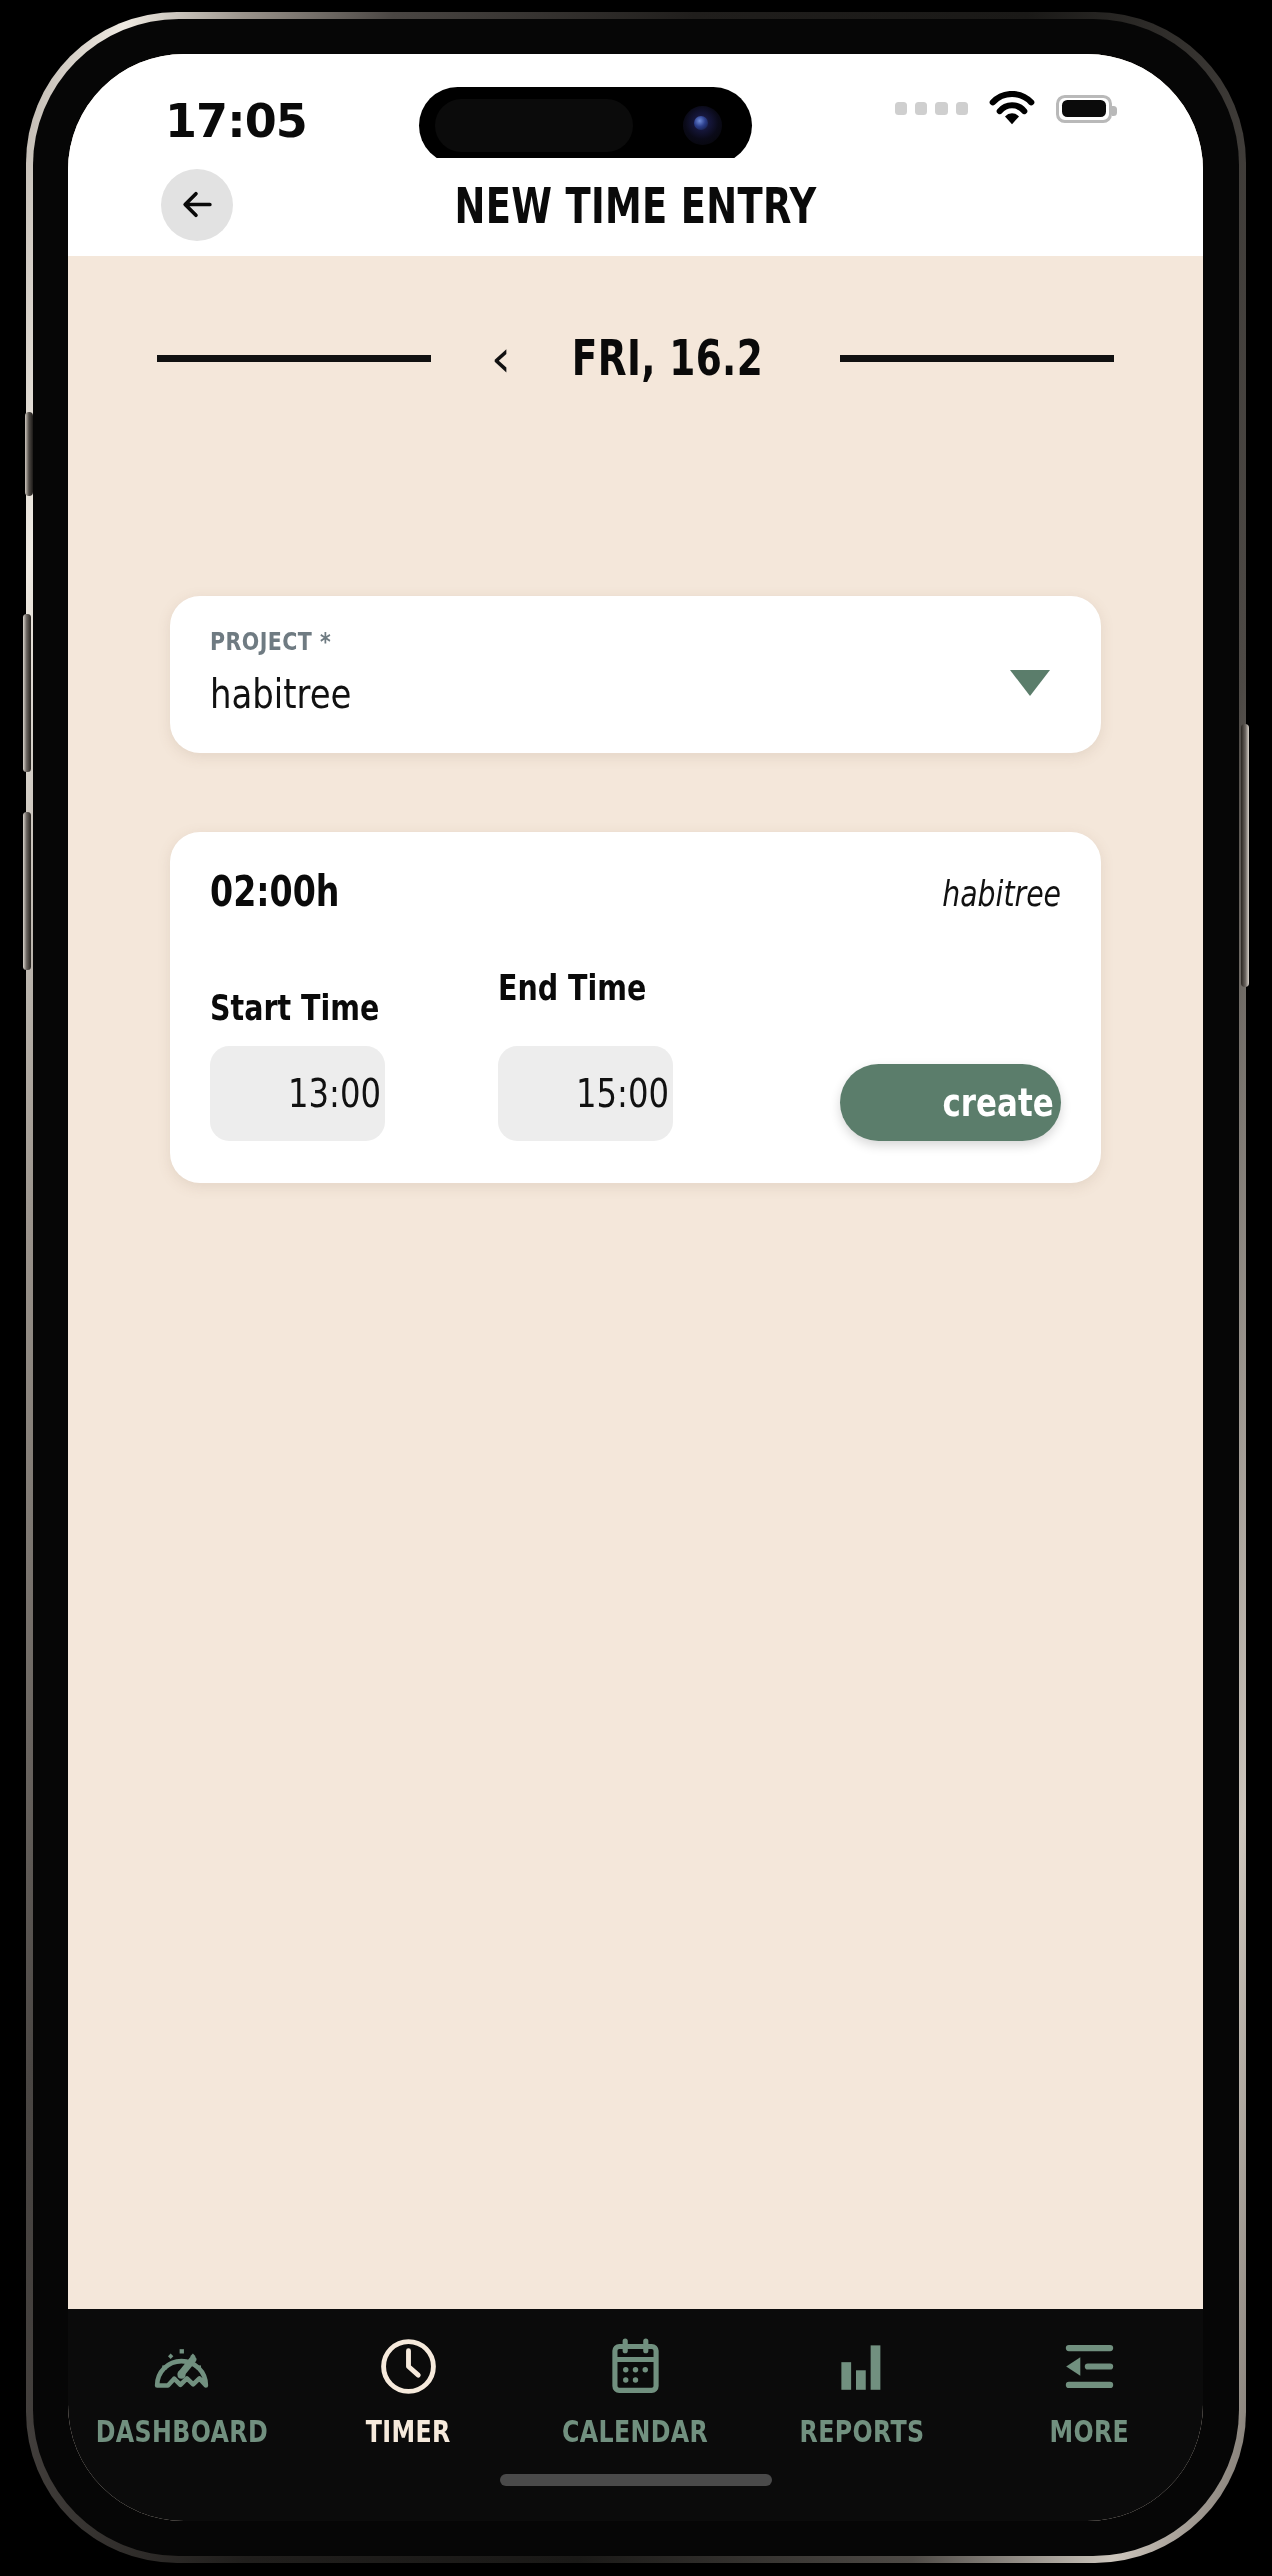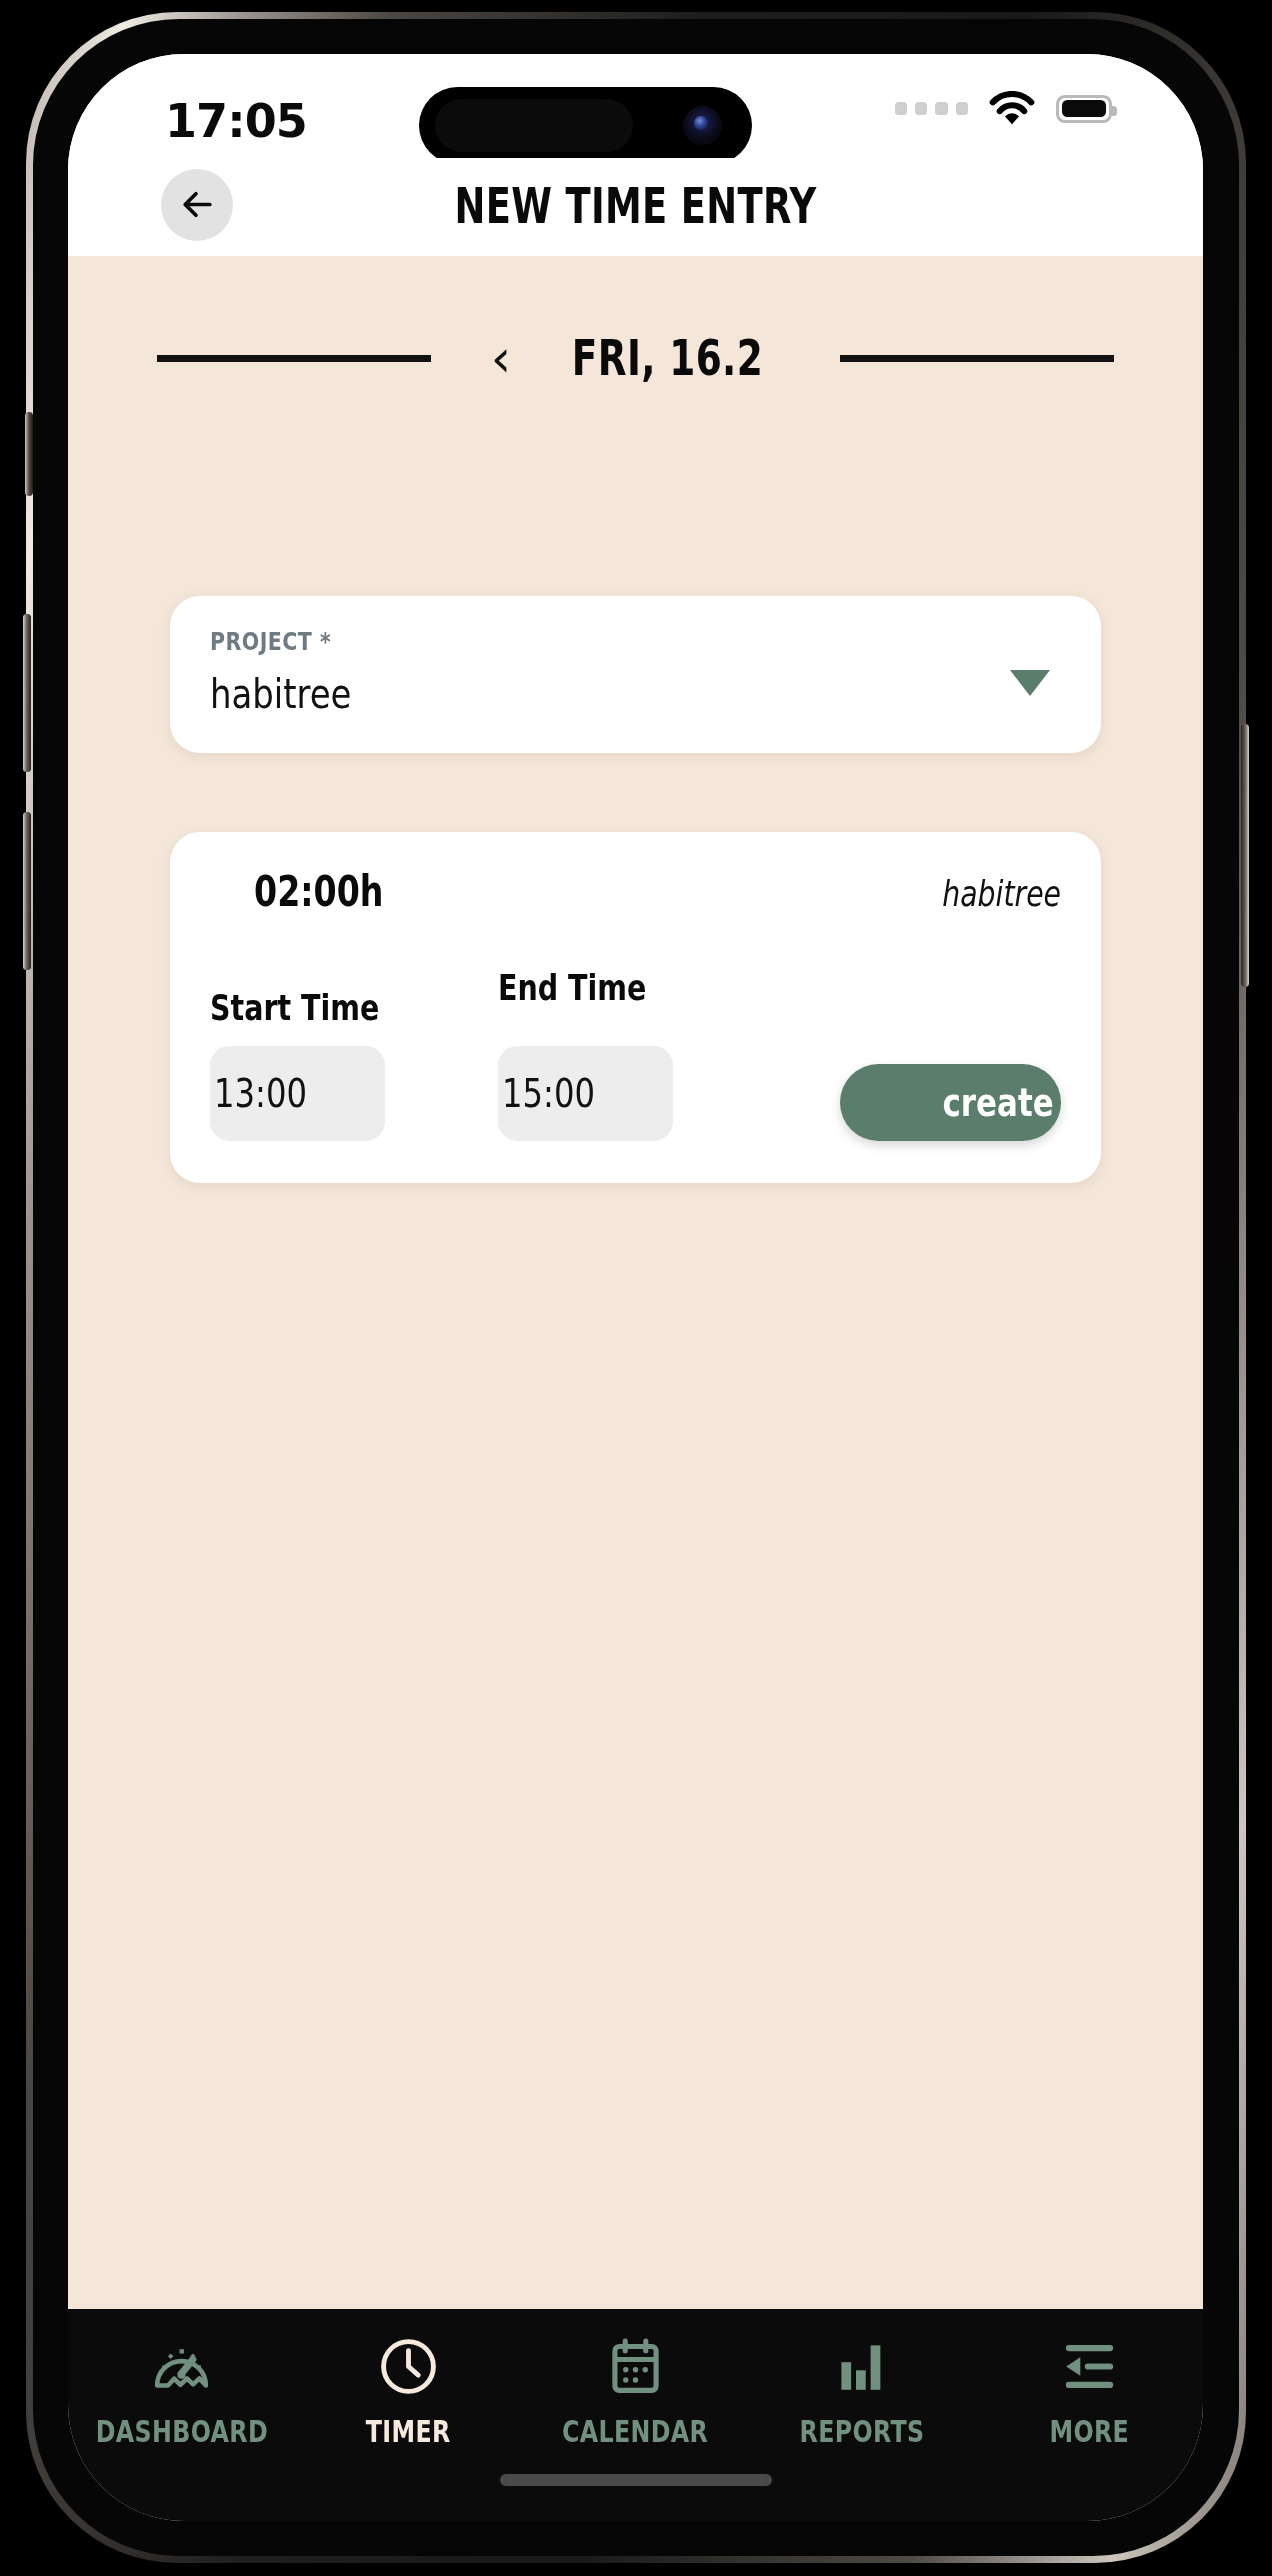--- a/index.html
+++ b/index.html
@@ -90,37 +90,37 @@
       font-size:25.4px; font-weight:700; color:#6f7b82; letter-spacing:0.5px;
       transform:scaleX(.9); transform-origin:left; }
   .field-value{ margin-top:14px; font-size:41px; color:#111; transform:scaleX(.92);
       transform-origin:left;
       font-family:"DejaVu Sans Condensed","Liberation Sans Narrow","Liberation Sans",sans-serif; }
   .caret{ position:absolute; right:51px; top:74px; width:0; height:0;
       border-left:20px solid transparent; border-right:20px solid transparent;
       border-top:26px solid #5B7D6B; cursor:pointer; }
 
   .entry-card{ margin-top:79px; padding:35px 40px 42px; }
-  .entry-top{ display:flex; align-items:baseline; justify-content:space-between;margin-left:44px; }
+  .entry-top{ display:flex; align-items:baseline; justify-content:space-between; }
   .entry-dur{ font-family:"DejaVu Sans Condensed","Liberation Sans Narrow","Liberation Sans",sans-serif;
       font-size:42px; font-weight:800; color:#0a0a0a; transform:scaleX(.88);
       transform-origin:left; }
   .entry-proj{ font-size:35px; font-style:italic; color:#111;
       font-family:"DejaVu Sans Condensed","Liberation Sans Narrow","Liberation Sans",sans-serif;
       transform:scaleX(.9); transform-origin:right; }
 
   .times{ display:flex; align-items:flex-end; margin-top:51px; }
   .time-col{ display:flex; flex-direction:column; }
   .time-col.start{ width:288px; }
   .time-col.end{ width:288px;gap:20px; }
   .time-head{ font-size:36px; font-weight:700; color:#0a0a0a; transform:scaleX(.88);
       transform-origin:left; margin-bottom:17.5px;
       font-family:"DejaVu Sans Condensed","Liberation Sans Narrow","Liberation Sans",sans-serif; }
   .time-box{ background:#ededed; border-radius:19.3px; width:175px; height:95px;
-      display:flex; align-items:center; justify-content:flex-start; cursor:pointer; }
+      display:flex; align-items:center; justify-content:flex-end; cursor:pointer; }
   .time-box span{ font-size:39px; color:#111; transform:scaleX(.92);
       font-family:"DejaVu Sans Condensed","Liberation Sans Narrow","Liberation Sans",sans-serif; }
   .create-btn{ margin-left:auto; background:#5B7D6B; border-radius:39px;
       width:221px; height:77px; display:flex; align-items:center; justify-content:flex-end;
       cursor:pointer; box-shadow:0 4.4px 10.5px rgba(0,0,0,.16); }
   .create-btn span{ color:#fff; font-size:39px; font-weight:800; transform:scaleX(.88);
       font-family:"DejaVu Sans Condensed","Liberation Sans Narrow","Liberation Sans",sans-serif; }
 
   
   .tabbar{ position:relative; background:#0b0b0b; height:212px;

